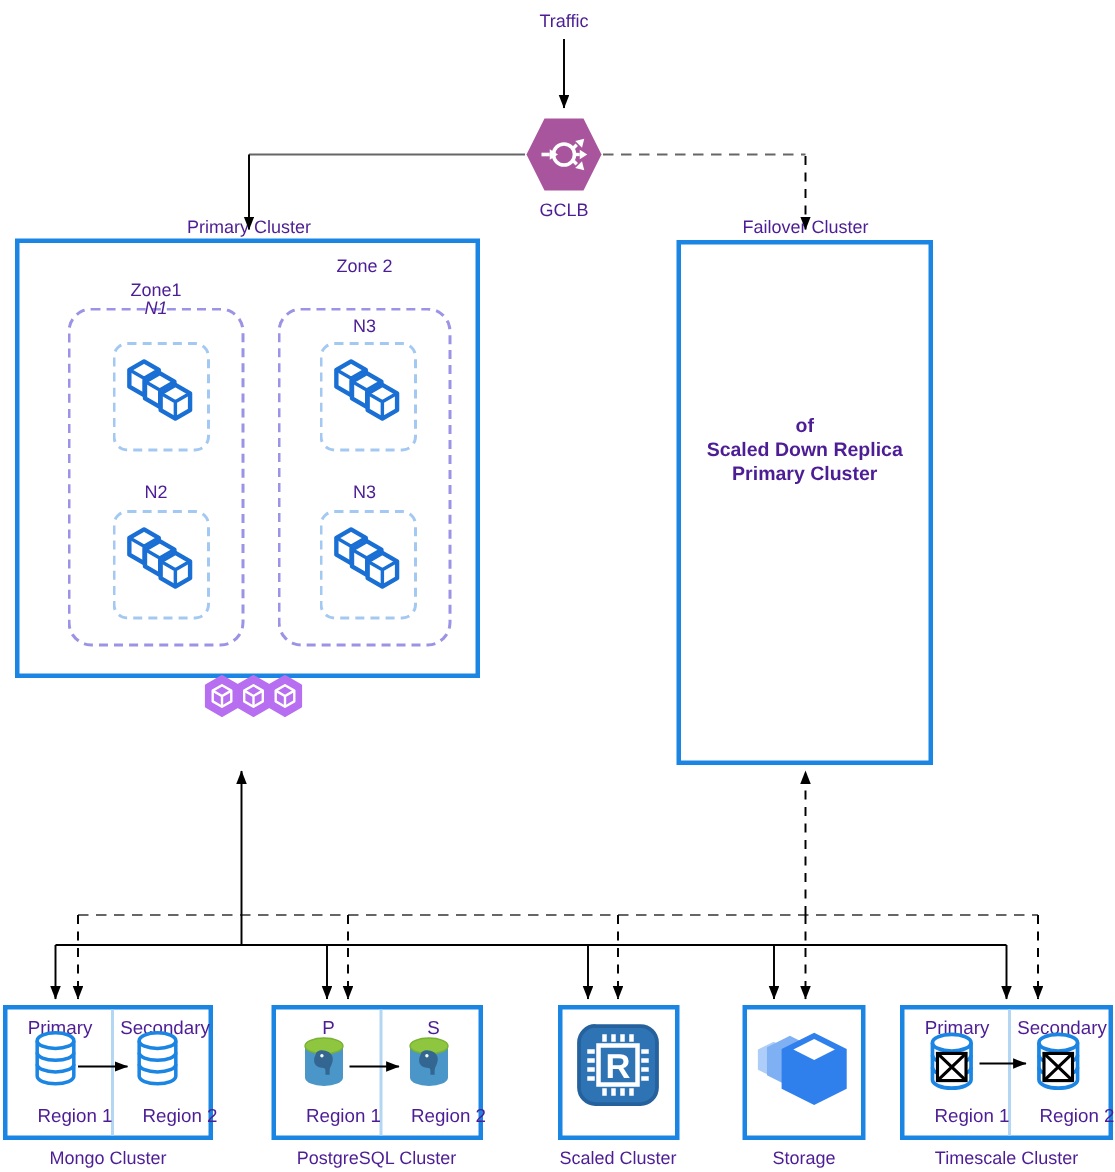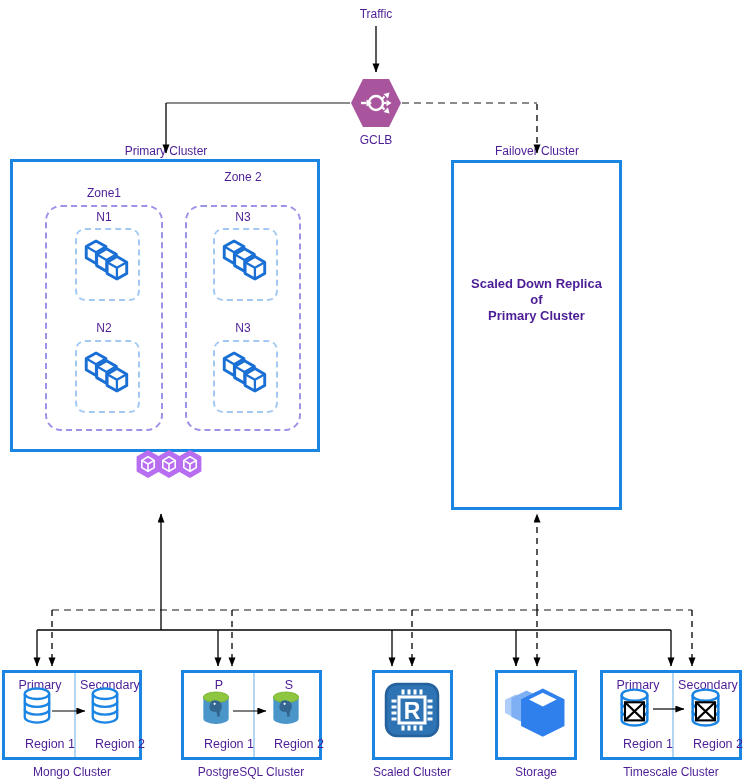--- a/index.html
+++ b/index.html
@@ -101,21 +101,21 @@
     <path d="M32,29 L34.5,31.5" stroke="#fff" stroke-width="2.2"></path>
     <polygon points="33.5,34 39.5,35.5 38,29.5" fill="#fff"></polygon>
   </svg>
 
   <div class="cluster-box" style="left:10px;top:159px;width:310px;height:293px;">
     <div class="lbl" style="left:91px;top:24px;">Zone1</div>
     <div class="lbl" style="left:230px;top:8px;">Zone 2</div>
     <div class="zone-box" style="left:32px;top:43px;width:118px;height:226px;"></div>
     <div class="zone-box" style="left:172px;top:43px;width:116px;height:226px;"></div>
 
-    <div class="lbl" style="left:91px;top:48px;">N1</div>
+    <div class="lbl" style="left:91px;top:36px;font-style:italic;">N1</div>
     <div class="node-box" style="left:62px;top:66px;width:65px;height:73px;"></div>
     <svg class="icon" style="left:70px;top:77px;" width="48" height="42" viewBox="0 0 46 40">
         <use href="#sym-cubes"></use>
       </svg>
 
     <div class="lbl" style="left:230px;top:48px;">N3</div>
     <div class="node-box" style="left:200px;top:66px;width:65px;height:73px;"></div>
     <svg class="icon" style="left:208px;top:77px;" width="48" height="42" viewBox="0 0 46 40">
         <use href="#sym-cubes"></use>
       </svg>
@@ -132,22 +132,22 @@
         <use href="#sym-cubes"></use>
       </svg>
 
     <svg class="icon" style="left:122px;top:286px;" width="68" height="32" viewBox="0 0 68 28">
         <use href="#sym-gke3"></use>
       </svg>
   </div>
 
   <div class="cluster-box" style="left:451px;top:160px;width:171px;height:350px;"></div>
   <div class="failover-text">
+    <div>of</div>
     <div>Scaled Down Replica</div>
-    <div>of</div>
     <div>Primary Cluster</div>
   </div>
 
   <div class="cluster-box" style="left:2px;top:670px;width:140px;height:90px;">
     <div class="divider" style="left:69px;"></div>
     <div class="role" style="left:0;width:70px;top:5px;">Primary</div>
     <div class="role" style="left:70px;width:70px;top:5px;">Secondary</div>
     <div class="region" style="left:0;width:70px;">Region 1</div>
     <div class="region" style="left:70px;width:70px;">Region 2</div>
   </div>

